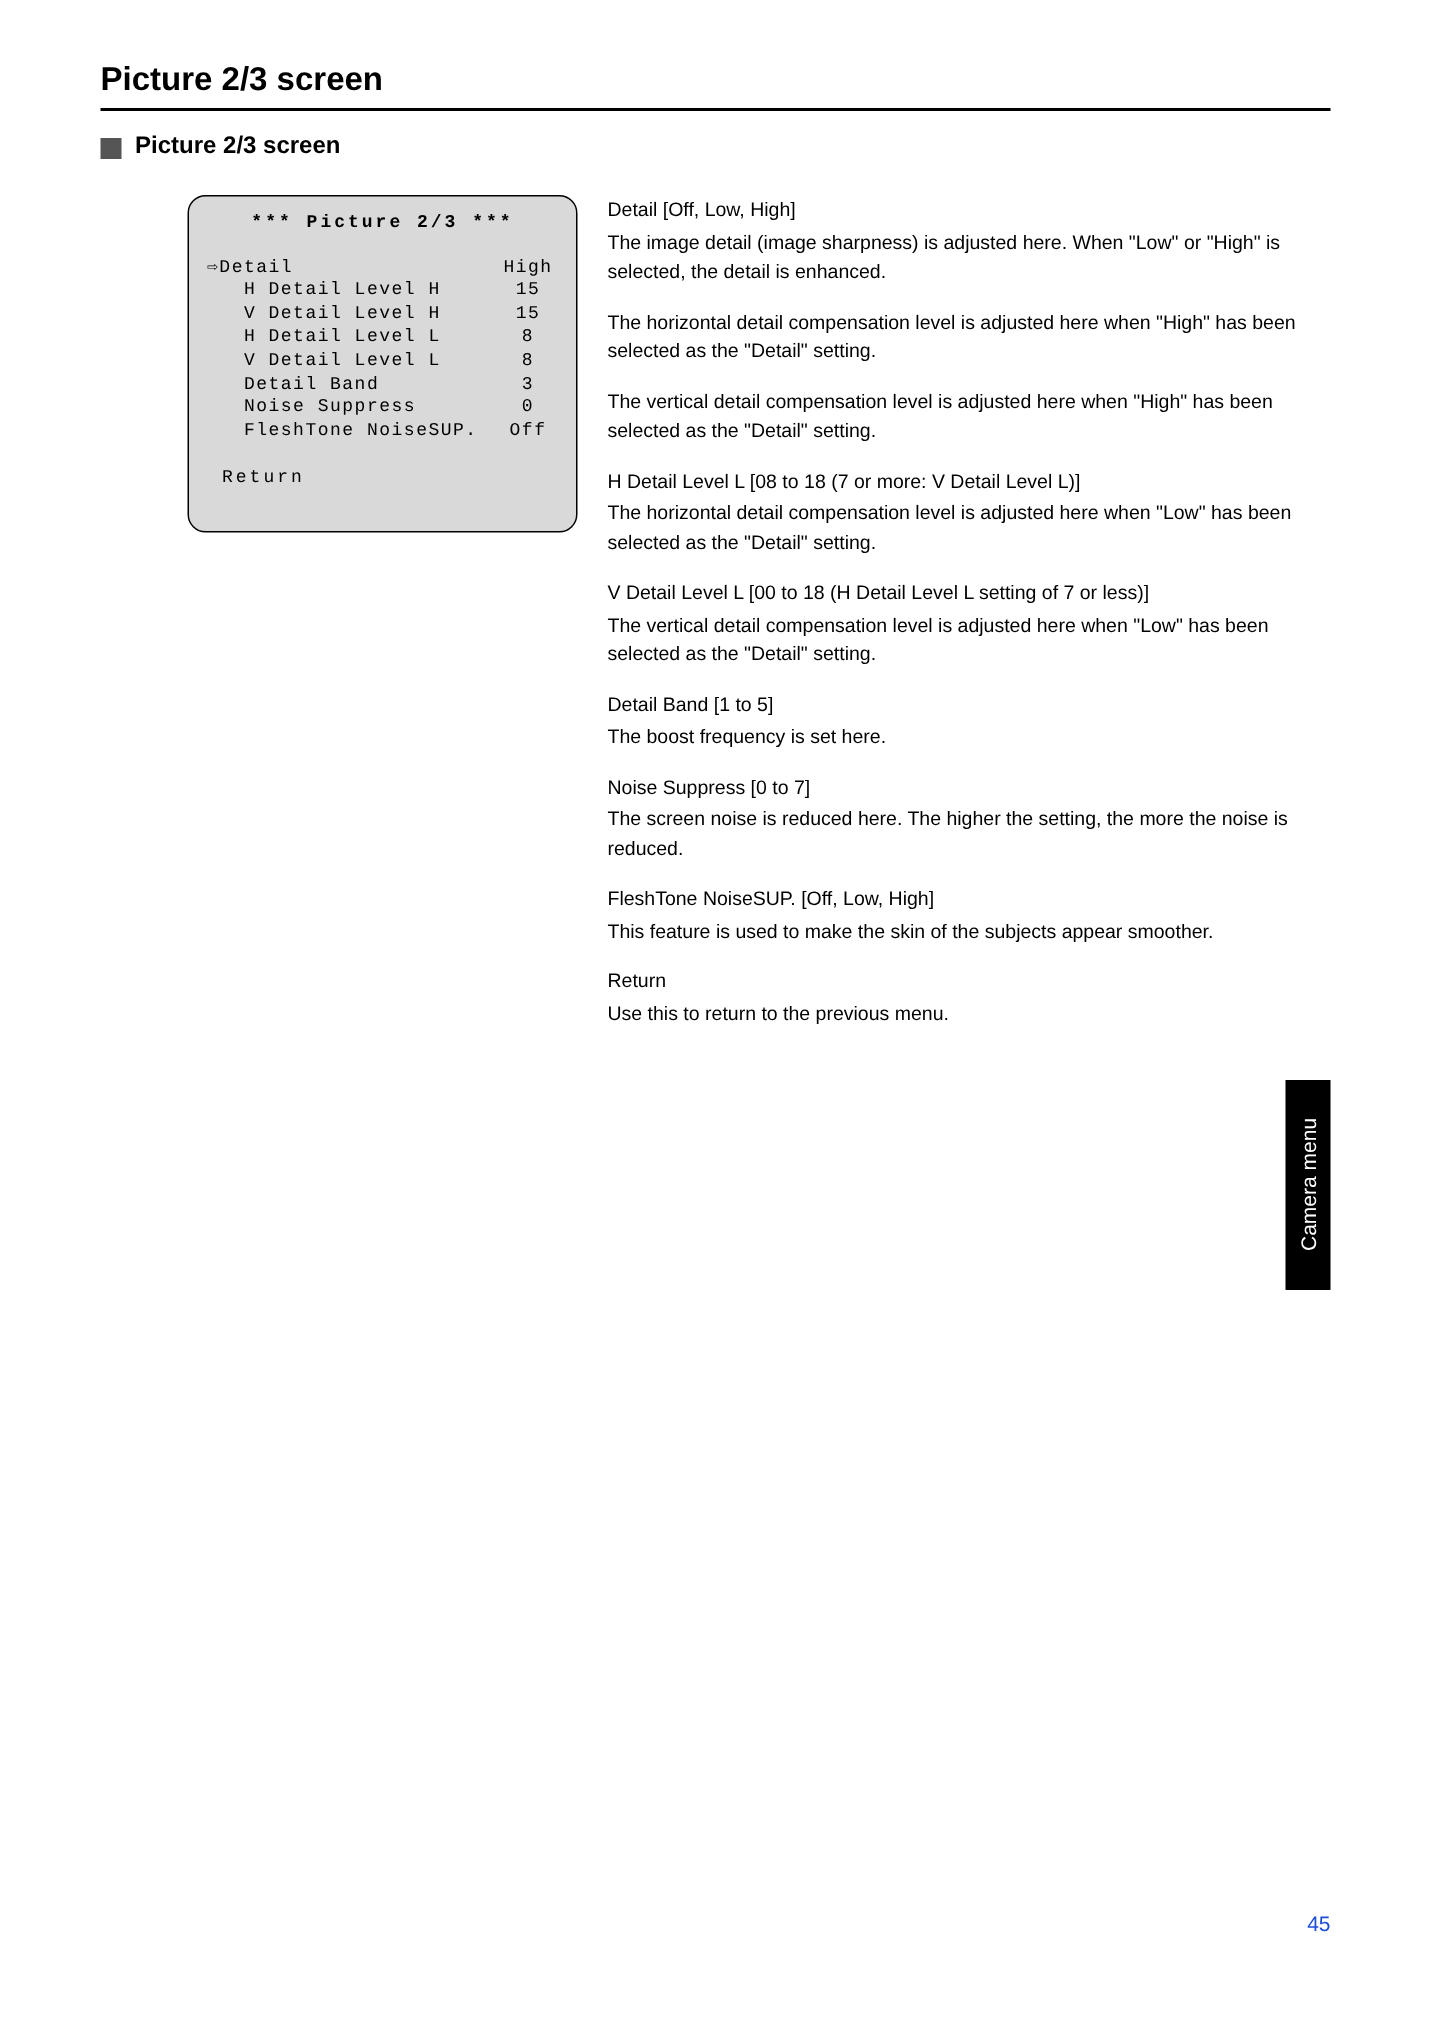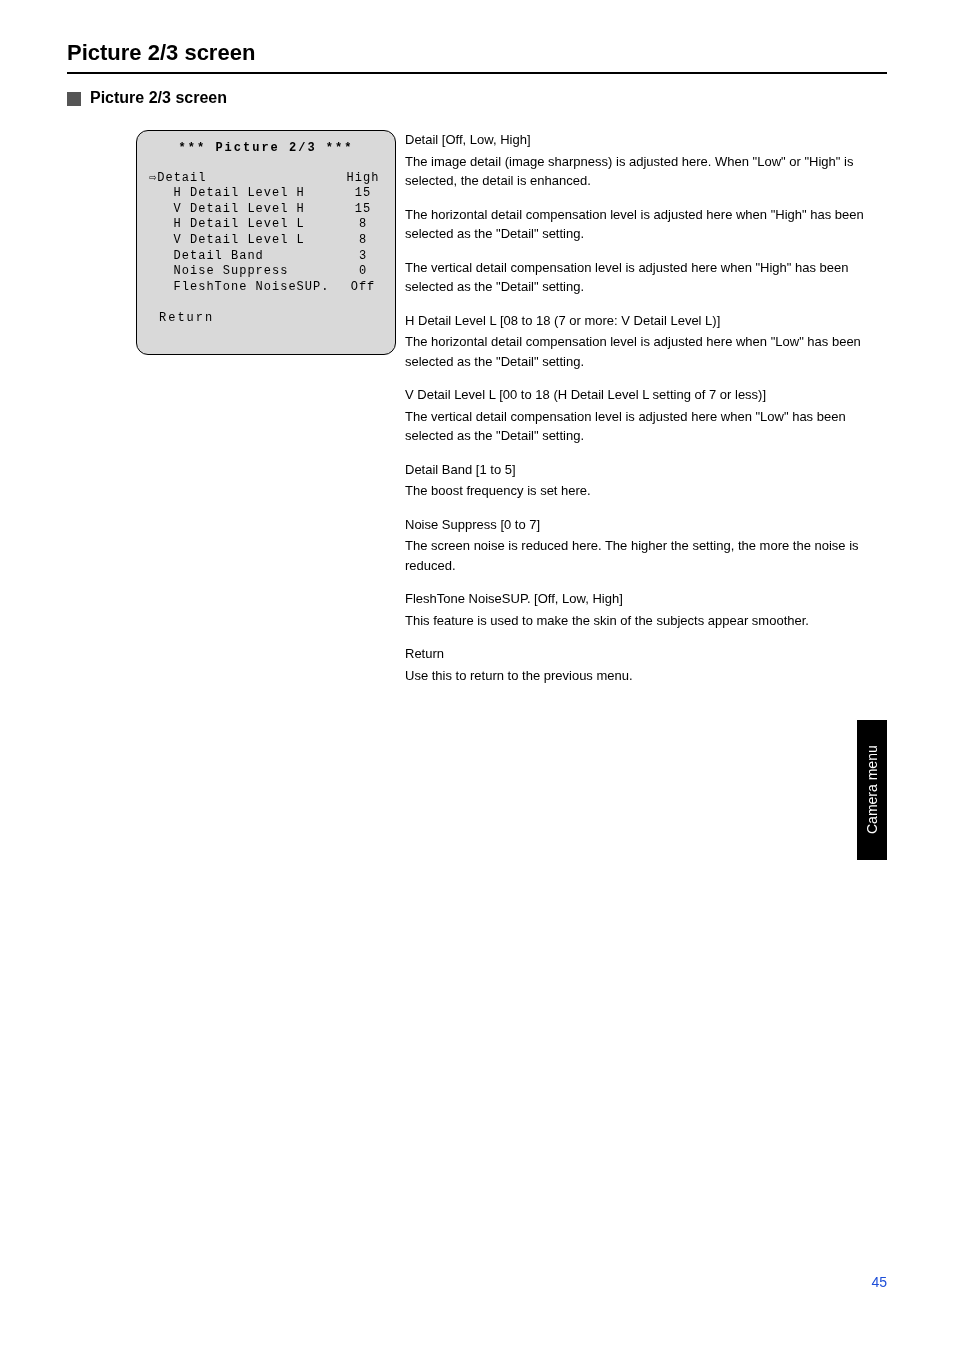--- a/index.html
+++ b/index.html
@@ -42,21 +42,21 @@
       position: absolute;
       top: 89px;
       left: 90px;
       font-size: 16px;
       font-weight: bold;
       color: #000;
     }
     .menu-panel {
       position: absolute;
       top: 130px;
-      left: 136px;
+      left: 125px;
       width: 260px;
       height: 225px;
       background: #d9d9d9;
       border: 1.5px solid #000;
       border-radius: 12px;
       padding: 10px 12px 10px 12px;
       font-family: "Courier New", monospace;
       font-size: 12px;
       line-height: 1.3;
       color: #000;

